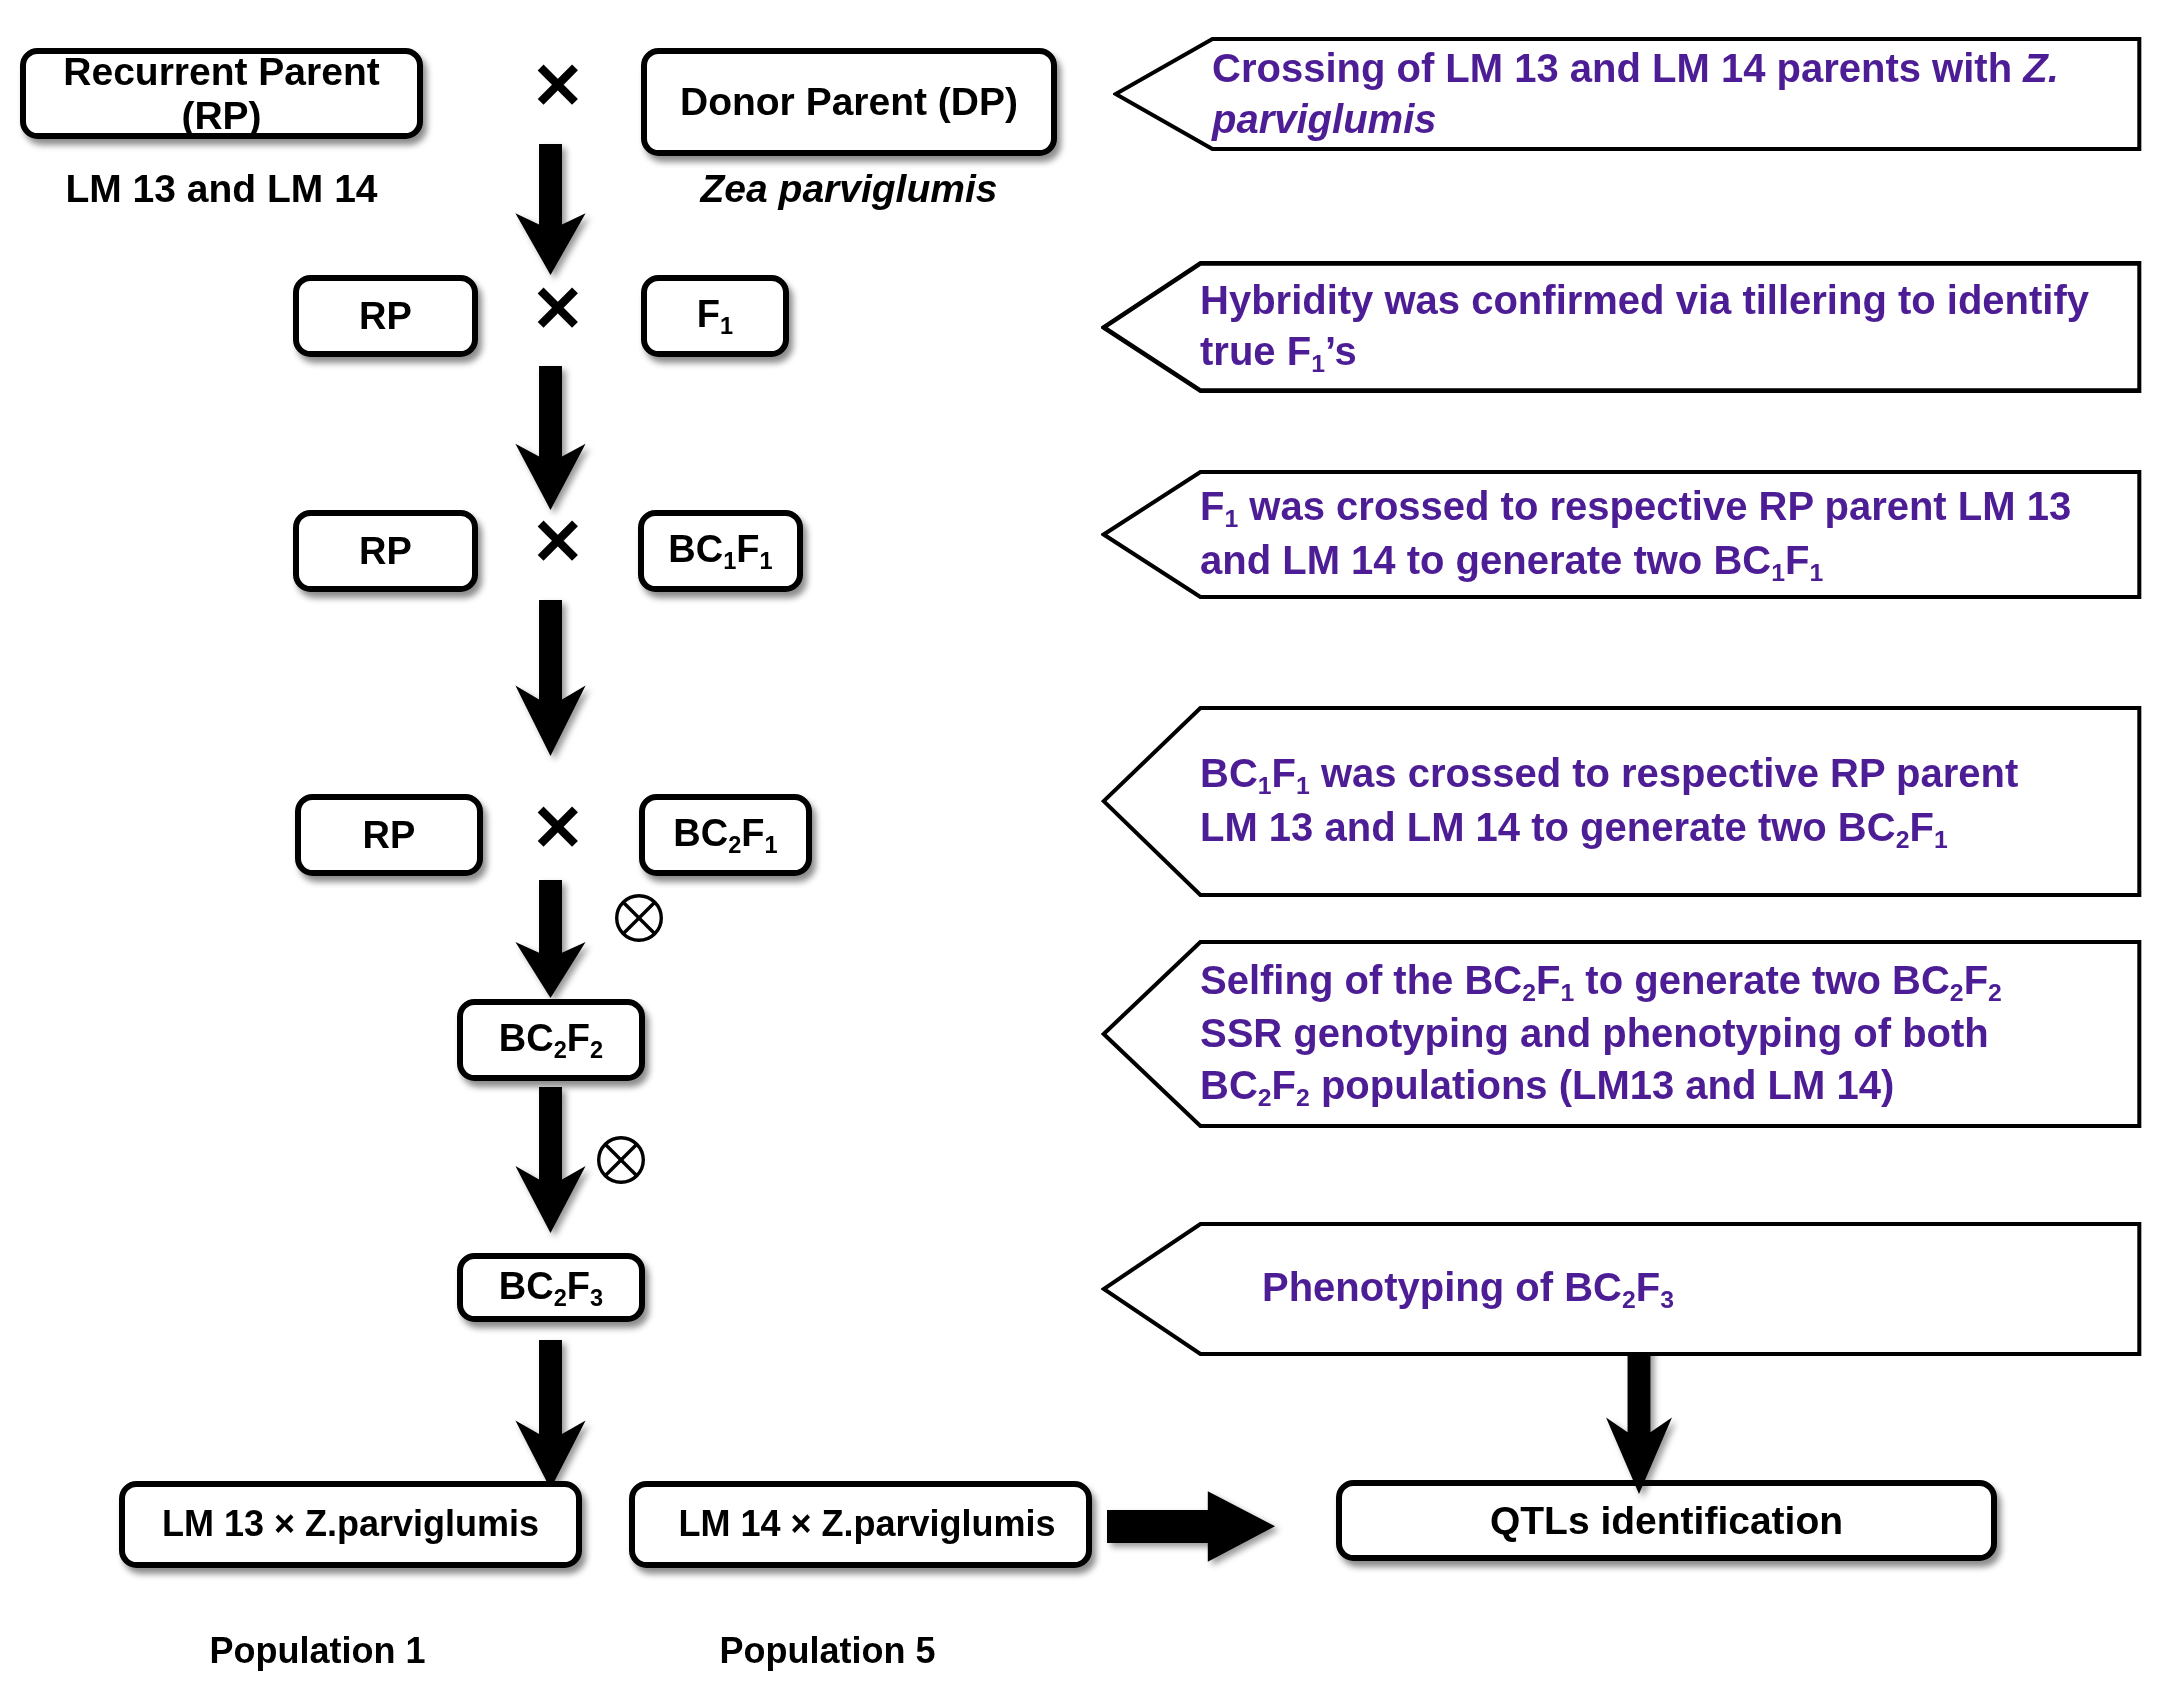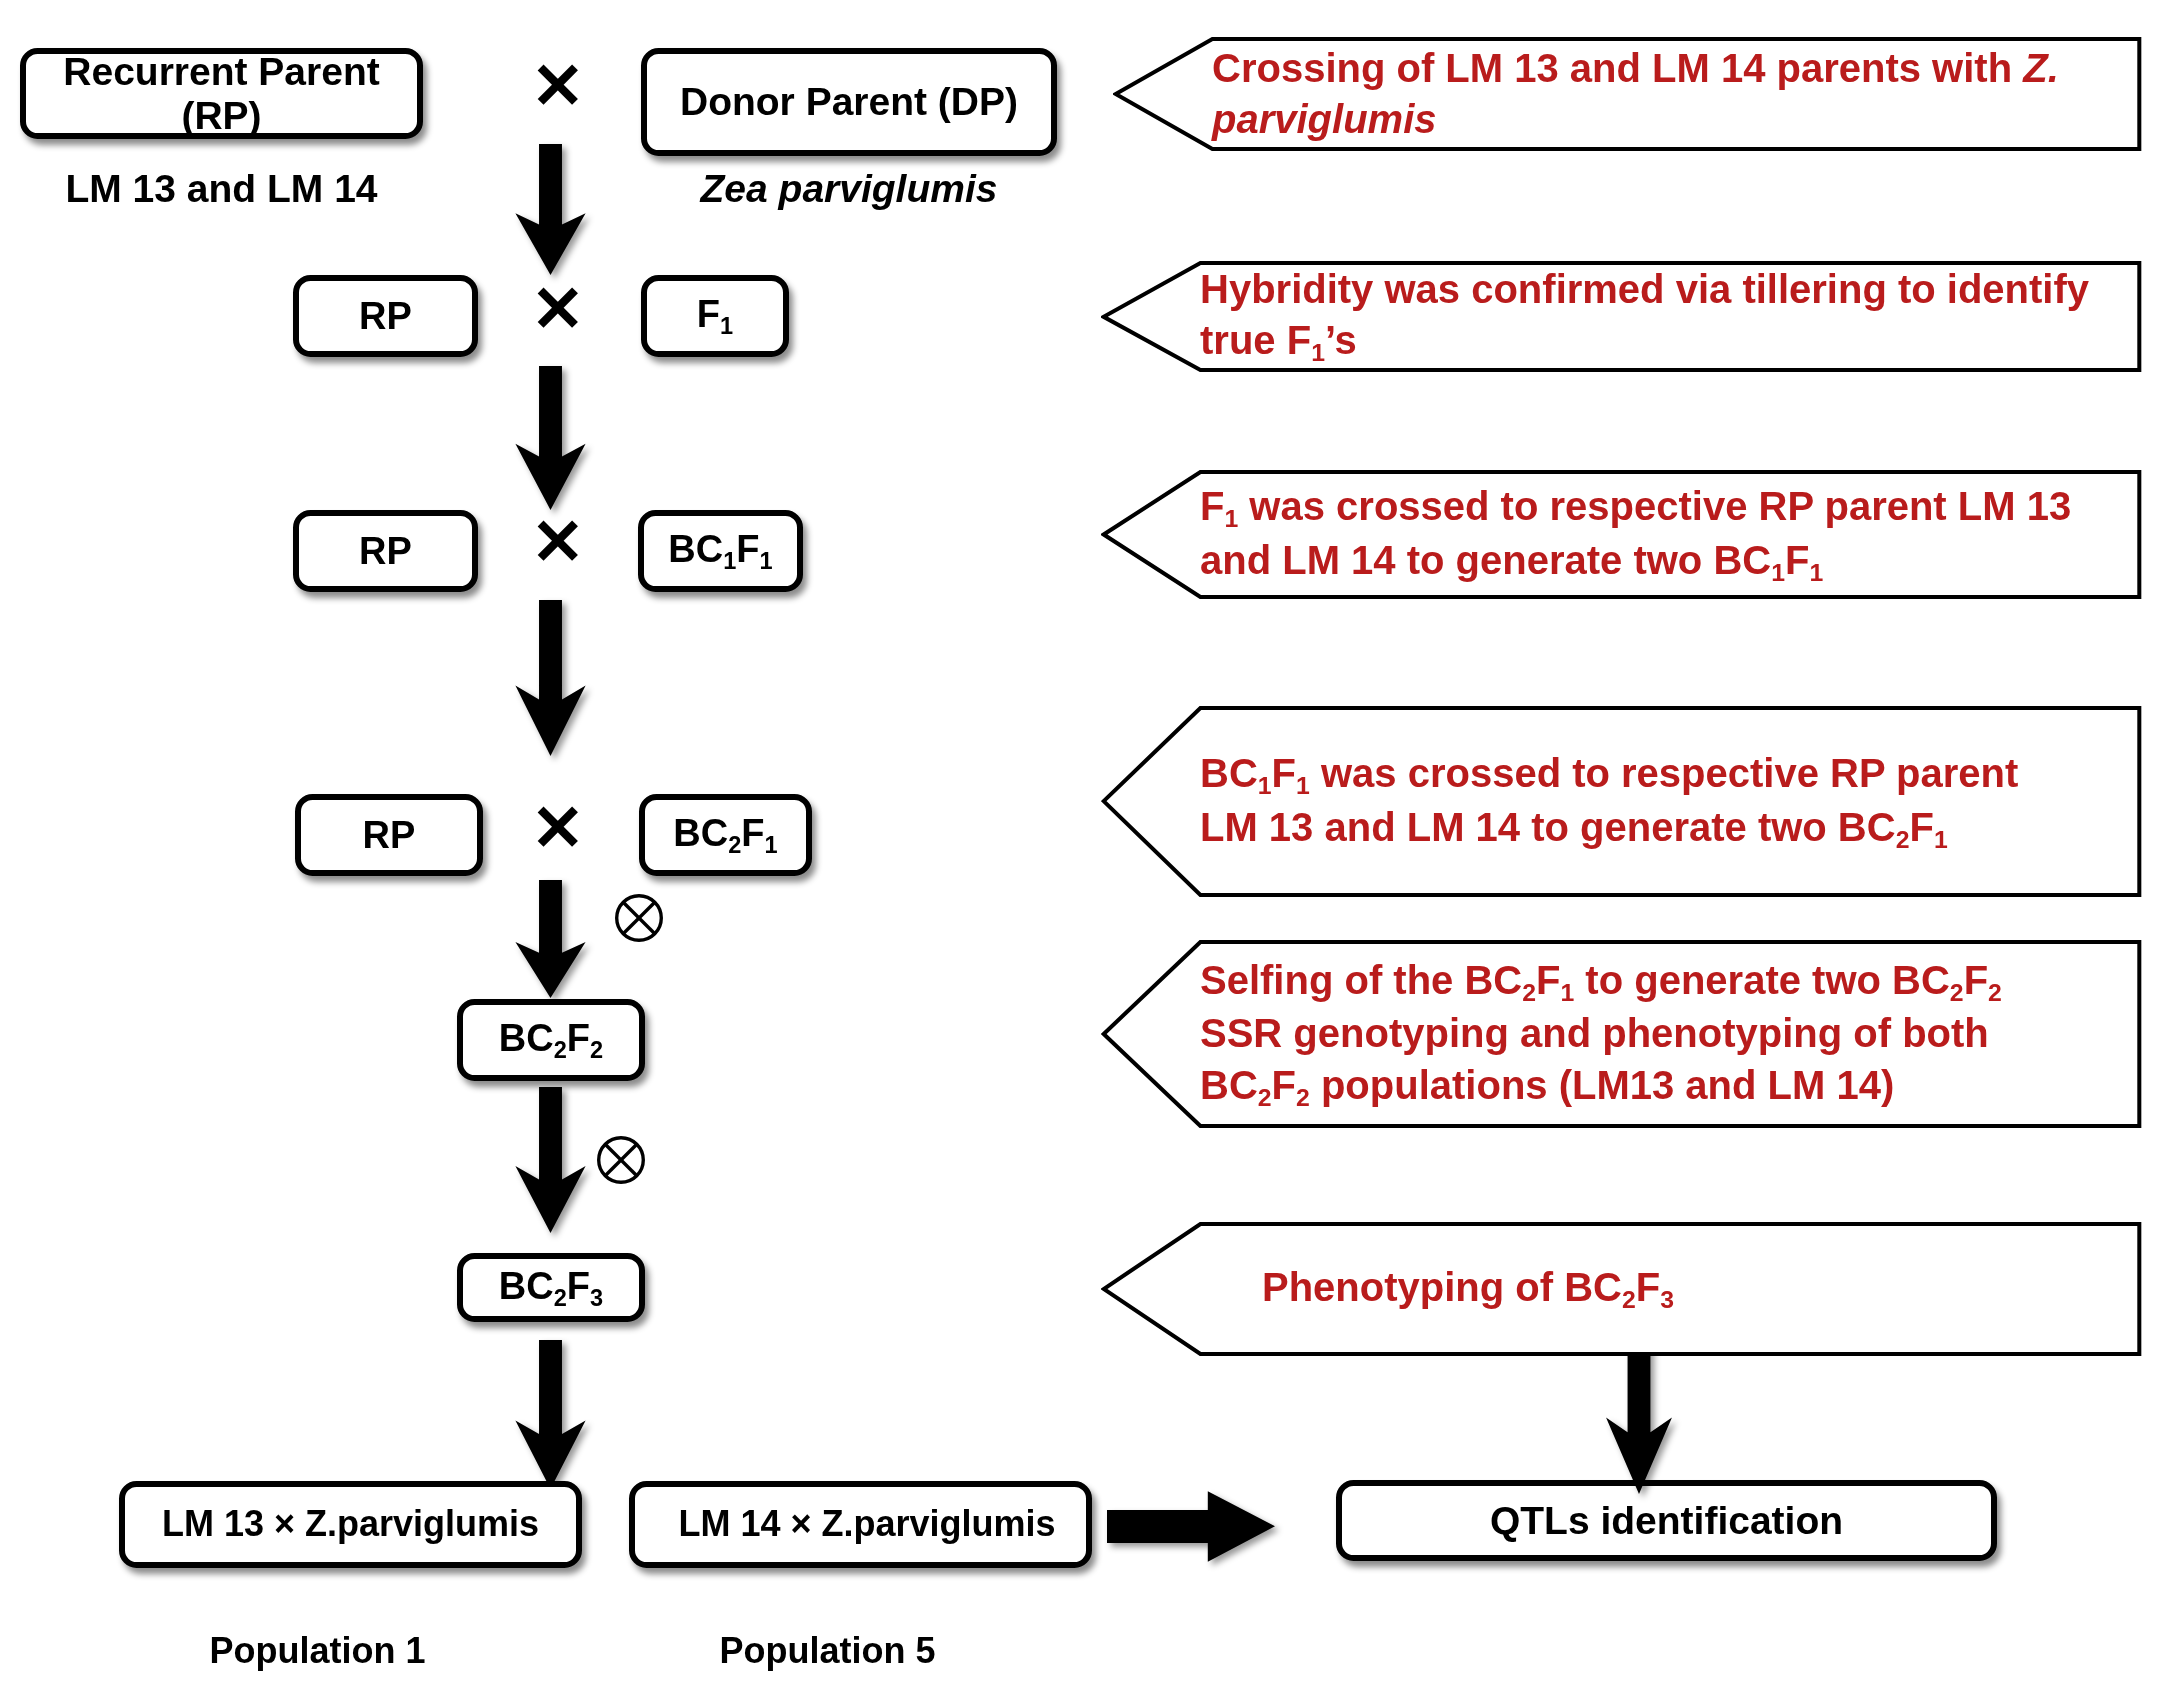--- a/index.html
+++ b/index.html
@@ -75,21 +75,21 @@
     position: absolute;
     left: 99px;
     right: 27px;
     top: 0;
     bottom: 0;
     display: flex;
     flex-direction: column;
     justify-content: center;
     font-size: 40px;
     font-weight: bold;
-    color: #b91c1c;
+    color: #4c1d95;
     line-height: 1.28;
     white-space: pre-line;
   }
 
   
   .arrow { position: absolute; }
   .arrow svg { display: block; width: 100%; height: 100%;
                filter: drop-shadow(4px 4.7px 3.4px rgba(0,0,0,0.40)); }
 
   sub { font-size: 0.62em; vertical-align: -0.28em; }
@@ -241,21 +241,21 @@
   <div class="banner" style="left:1113px; top:37px; width:1029px; height:114px;">
     <svg viewBox="0 0 1532 170" preserveAspectRatio="none">
       <path d="M148 3 H1528 V167 H148 L4 85 Z" fill="#fff" stroke="#000" stroke-width="6"></path>
     </svg>
     <div class="btext">
       <span>Crossing of LM 13 and LM 14 parents with <i>Z.</i></span>
       <span><i>parviglumis</i></span>
     </div>
   </div>
 
-  <div class="banner" style="left:1101px; top:261px; width:1041px; height:111px;">
+  <div class="banner" style="left:1101px; top:261px; width:1041px; height:132px;">
     <svg viewBox="0 0 1550 165" preserveAspectRatio="none">
       <path d="M148 3 H1546 V162 H148 L4 83 Z" fill="#fff" stroke="#000" stroke-width="6"></path>
     </svg>
     <div class="btext">
       <span>Hybridity was confirmed via tillering to identify</span>
       <span>true F<sub>1</sub>’s</span>
     </div>
   </div>
 
   <div class="banner" style="left:1101px; top:470px; width:1041px; height:129px;">

